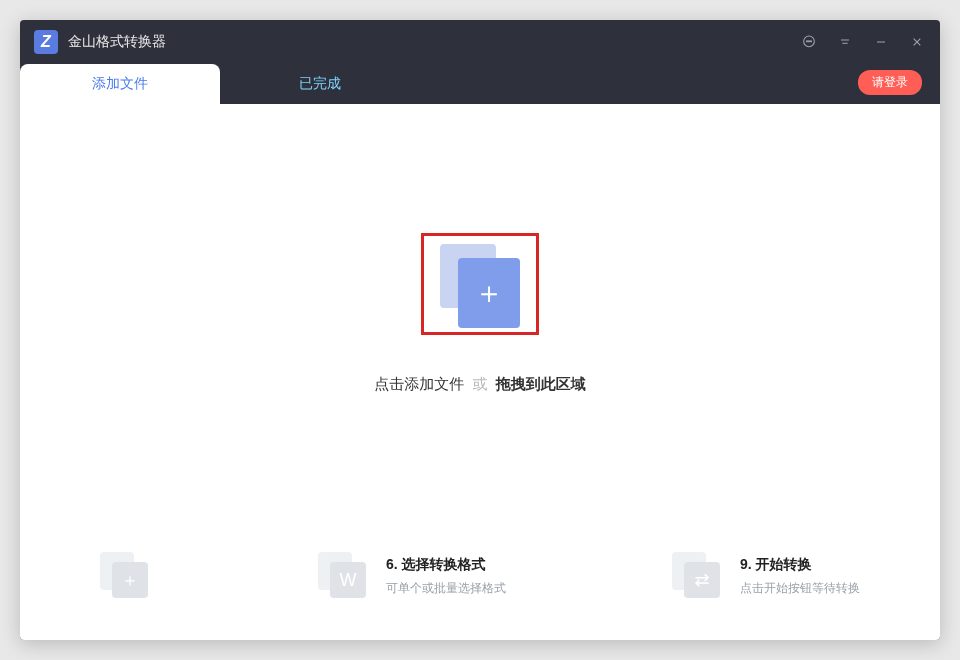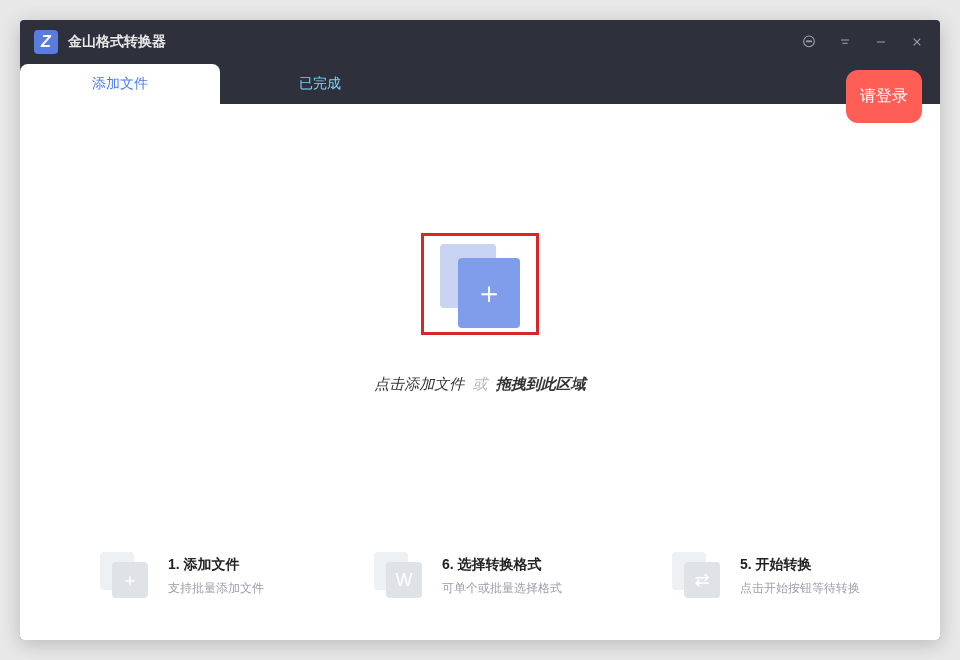--- a/index.html
+++ b/index.html
@@ -40,21 +40,20 @@
       margin-right: 10px;
       font-weight: bold;
       font-style: italic;
       color: #fff;
       font-size: 16px;
     }
     .app-title {
       font-size: 14px;
       color: #e8e8e8;
       flex: 1;
-      font-weight: bold;
     }
     .titlebar-icons {
       display: flex;
       gap: 18px;
       align-items: center;
     }
     .title-icon {
       width: 18px;
       height: 18px;
       display: flex;
@@ -89,22 +88,22 @@
     }
     .tab.inactive {
       color: #7dd3fc;
     }
     .login-btn {
       position: absolute;
       right: 18px;
       top: 6px;
       background: #ff5e57;
       color: #fff;
-      font-size: 16px;
-      padding: 16px 14px;
+      font-size: 12px;
+      padding: 4px 14px;
       border-radius: 12px;
       cursor: pointer;
     }
     .content {
       flex: 1;
       background: #fff;
       display: flex;
       flex-direction: column;
       align-items: center;
     }
@@ -155,21 +154,20 @@
     .file-front .plus {
       color: #fff;
       font-size: 30px;
       font-weight: 200;
       line-height: 1;
     }
     .drop-text {
       margin-top: 40px;
       font-size: 15px;
       color: #333;
-      font-style: italic;
     }
     .drop-text .or {
       color: #b8b8b8;
       margin: 0 4px;
     }
     .drop-text .bold {
       font-weight: 600;
     }
     .steps {
       width: 100%;
@@ -286,24 +284,20 @@
     </div>
 
     <div class="steps">
       <div class="step">
         <div class="step-icon">
           <div class="sheet-back"></div>
           <div class="sheet-front">
               <span class="sheet-glyph">＋</span>
             </div>
         </div>
-        <div class="step-text">
-          <div class="title">1. 添加文件</div>
-          <div class="desc">支持批量添加文件</div>
-        </div>
       </div>
       <div class="step">
         <div class="step-icon">
           <div class="sheet-back"></div>
           <div class="sheet-front">
               <span class="sheet-glyph">W</span>
             </div>
         </div>
         <div class="step-text">
           <div class="title">6. 选择转换格式</div>
@@ -311,21 +305,21 @@
         </div>
       </div>
       <div class="step">
         <div class="step-icon">
           <div class="sheet-back"></div>
           <div class="sheet-front">
               <span class="sheet-glyph">⇄</span>
             </div>
         </div>
         <div class="step-text">
-          <div class="title">5. 开始转换</div>
+          <div class="title">9. 开始转换</div>
           <div class="desc">点击开始按钮等待转换</div>
         </div>
       </div>
     </div>
 
   </div>
 
 </div>
 
 </body></html>

